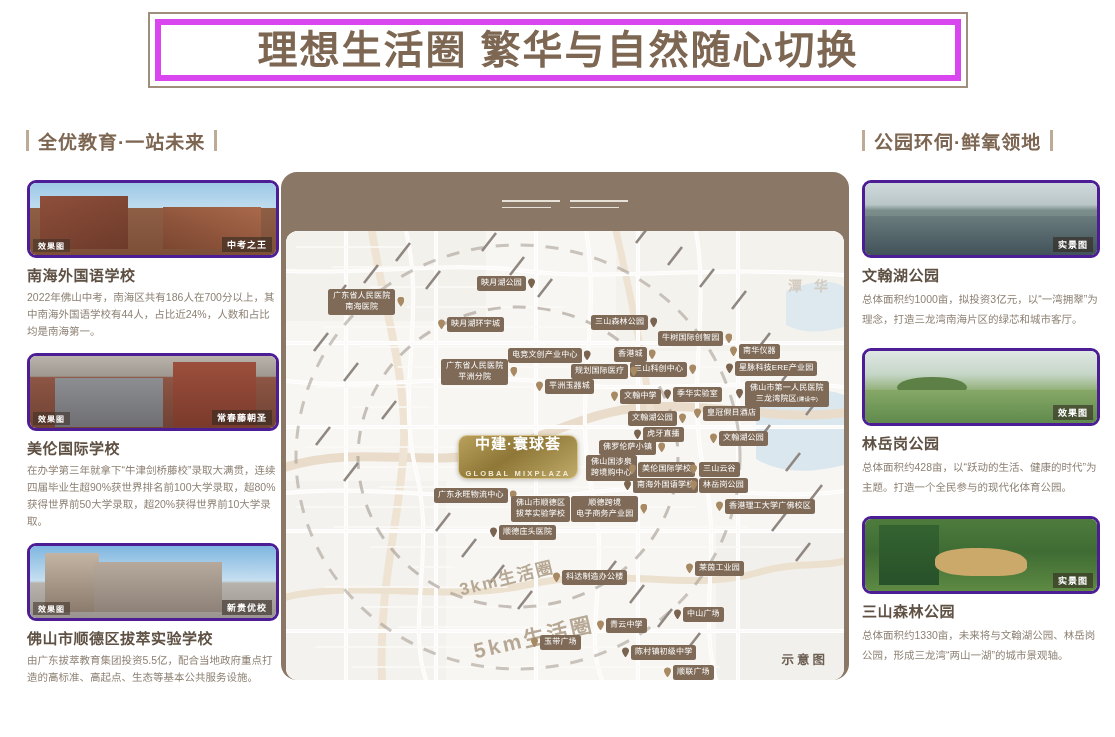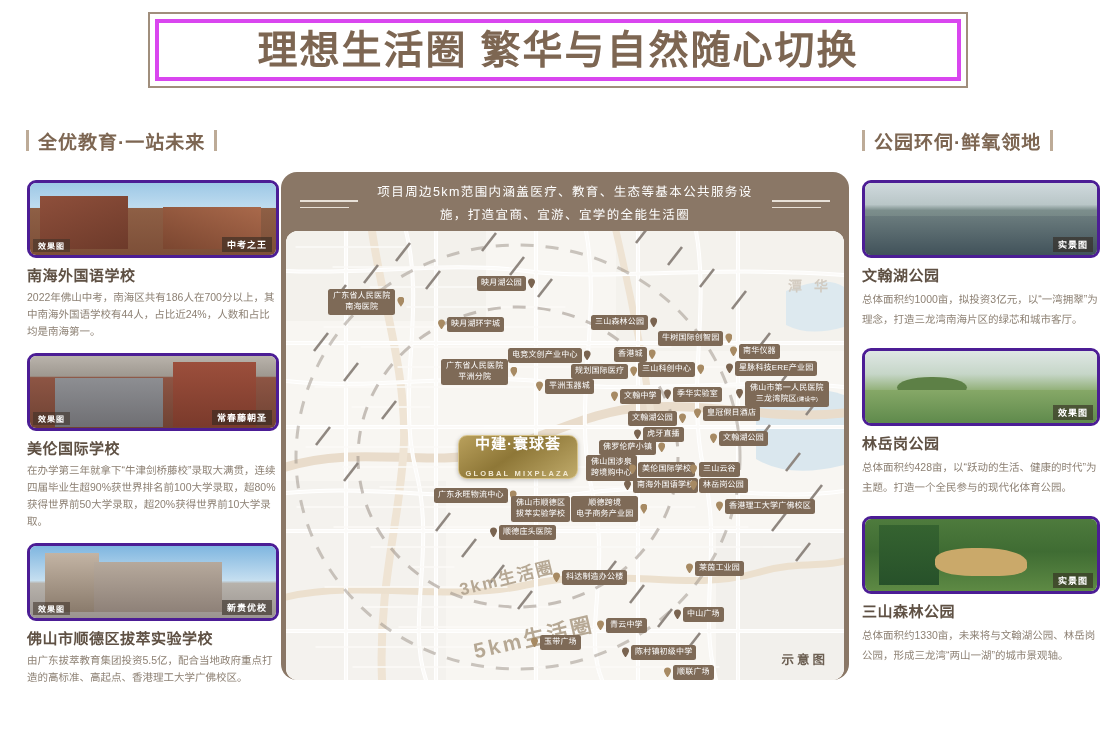--- a/index.html
+++ b/index.html
@@ -12,21 +12,21 @@
   .page { position: relative; width: 1115px; height: 737px; background:#fff; }
 
   
   .title-banner{
     position:absolute; left:148px; top:12px; width:820px; height:76px;
     border:2px solid #a08e7c; background:#fff;
     display:flex; align-items:center; justify-content:center;
   }
   .title-banner-inner{
     width:calc(100% - 10px); height:calc(100% - 10px);
-    border:4px solid #d946ef;
+    border:6px solid #d946ef;
     display:flex; align-items:center; justify-content:center;
   }
   .title-text{
     font-size:40px; font-weight:bold; color:#7d6652;
     letter-spacing:2px; line-height:1; white-space:nowrap;
   }
 
   
   .sec-head{ position:absolute; display:flex; align-items:center; gap:9px;text-align:right; }
   .sec-head .bar{ width:3px; height:21px; background:#b2a característica; }
@@ -201,21 +201,21 @@
       <div class="card-desc">在办学第三年就拿下“牛津剑桥藤校”录取大满贯，连续四届毕业生超90%获世界排名前100大学录取，超80%获得世界前50大学录取，超20%获得世界前10大学录取。</div>
     </div>
 
     <div class="card">
       <div class="card-photo">
         <div class="ph ph-school3"></div>
         <span class="tag-l">效果图</span>
         <span class="tag-r">新贵优校</span>
       </div>
       <div class="card-title">佛山市顺德区拔萃实验学校</div>
-      <div class="card-desc">由广东拔萃教育集团投资5.5亿，配合当地政府重点打造的高标准、高起点、香港理工大学广佛校区。</div>
+      <div class="card-desc">由广东拔萃教育集团投资5.5亿，配合当地政府重点打造的高标准、高起点、生态等基本公共服务设施。</div>
     </div>
 
   </div>
 
   <div class="side-col" id="col-right">
 
     <div class="card">
       <div class="card-photo">
         <div class="ph ph-park1"></div>
         <span class="tag-r">实景图</span>
@@ -244,21 +244,20 @@
 
   </div>
 
   <div class="map-panel">
 
     <div class="map-banner">
       <span class="rules">
           <span></span>
           <span class="s2"></span>
         </span>
-      <div class="map-banner-text">项目周边5km范围内涵盖医疗、教育、生态等基本公共服务设施，打造宜商、宜游、宜学的全能生活圈</div>
       <span class="rules">
           <span></span>
           <span class="s2"></span>
         </span>
     </div>
 
     <div class="map-canvas">
       <div class="map-bg" id="map-bg">
           <svg width="558" height="449" viewBox="0 0 558 449" style="position: absolute; inset: 0px;">
             <rect width="558" height="449" fill="#f8f6f2"></rect>
@@ -397,21 +396,21 @@
             <span class="poi-label">南华仪器</span>
           </div>
           <div class="poi rev" style="left: 222px; top: 117px;">
             <span class="pin dark"></span>
             <span class="poi-label">电竞文创产业中心</span>
           </div>
           <div class="poi rev" style="left: 328px; top: 116px;">
             <span class="pin"></span>
             <span class="poi-label">香港城</span>
           </div>
-          <div class="poi rev" style="left: 352px; top: 131px;">
+          <div class="poi rev" style="left: 344px; top: 131px;">
             <span class="pin"></span>
             <span class="poi-label">三山科创中心</span>
           </div>
           <div class="poi" style="left: 440px; top: 130px;">
             <span class="pin dark"></span>
             <span class="poi-label">星脉科技ERE产业园</span>
           </div>
           <div class="poi rev" style="left: 155px; top: 128px;">
             <span class="pin"></span>
             <span class="poi-label two">广东省人民医院<br>平洲分院</span>

